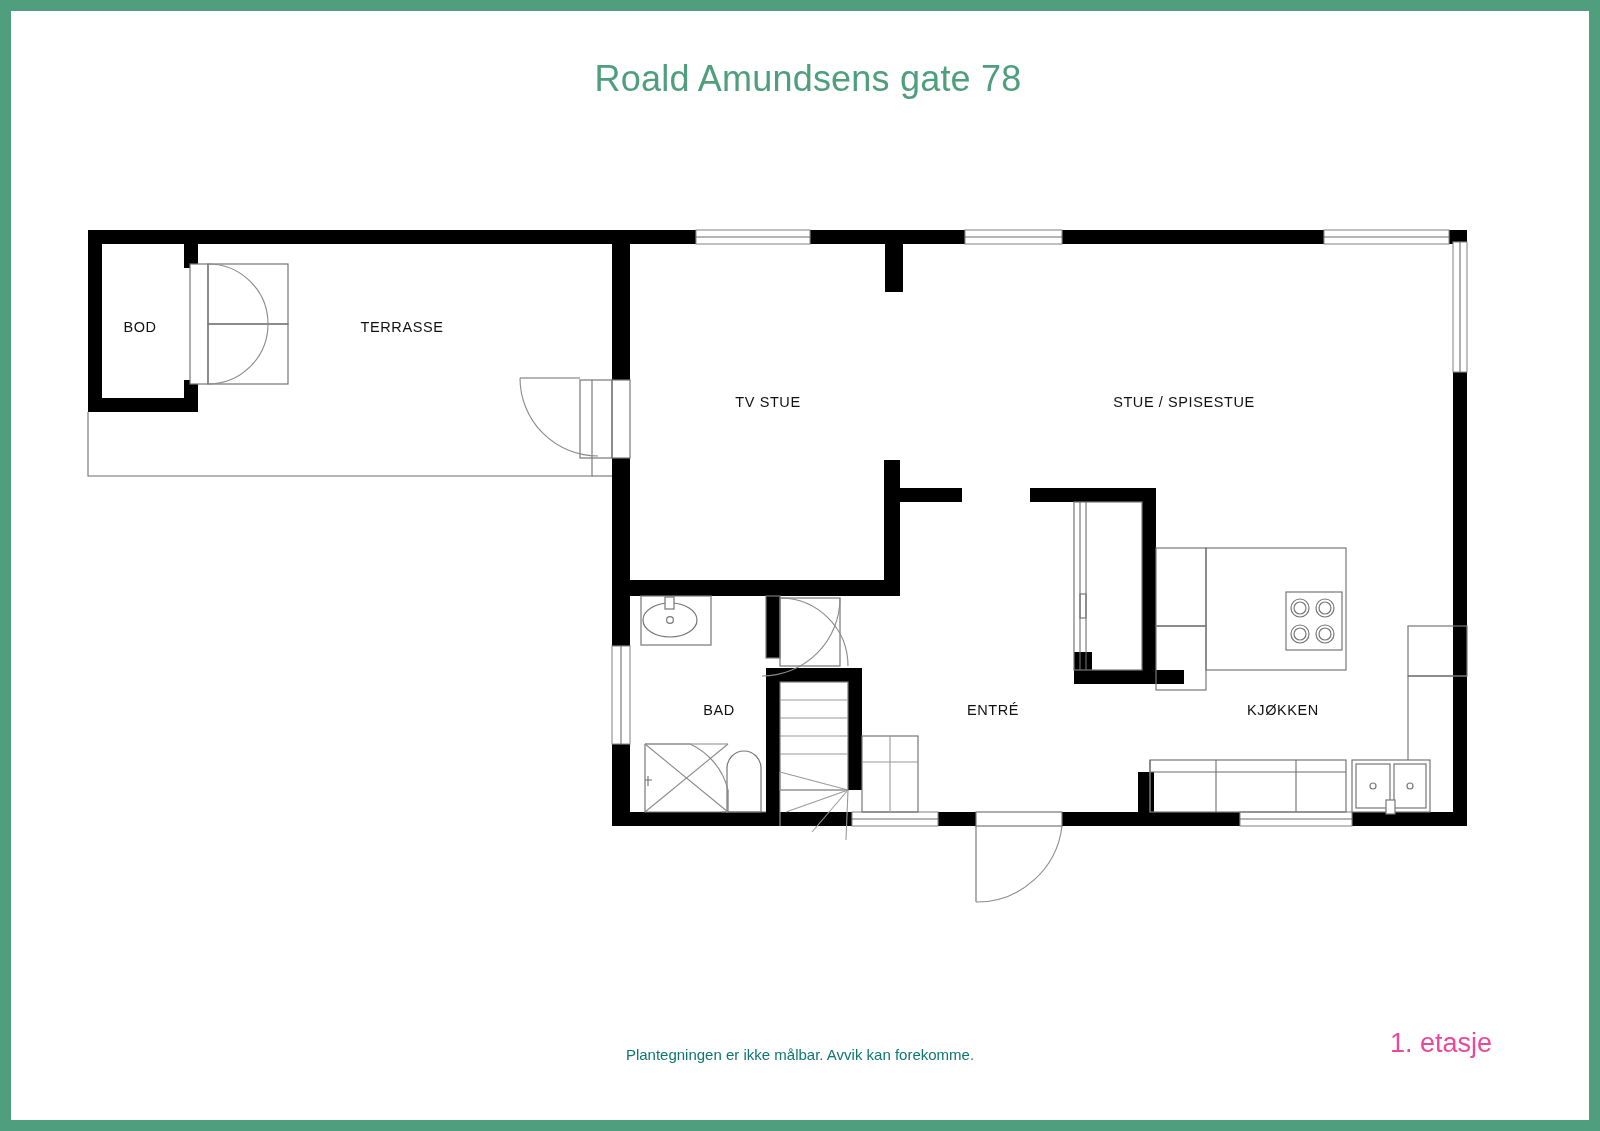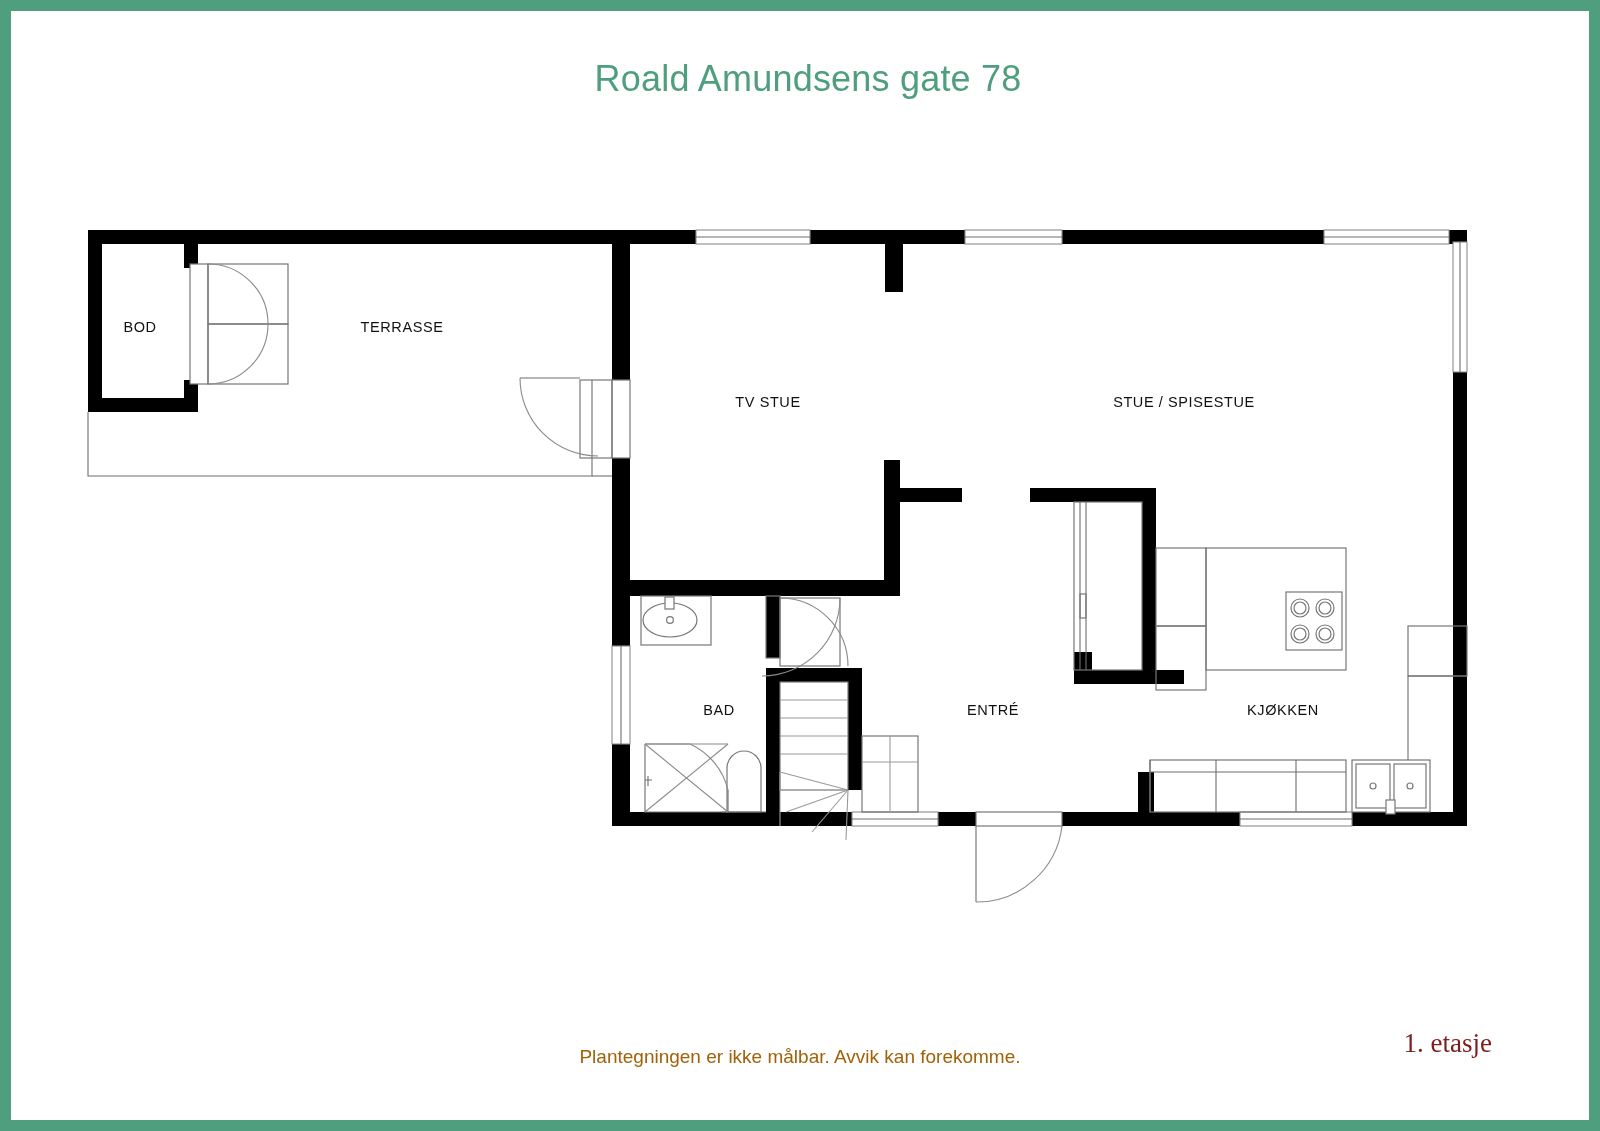--- a/index.html
+++ b/index.html
@@ -46,31 +46,31 @@
     font-weight: normal;
     letter-spacing: 0.2px;
     font-family: "Liberation Sans", sans-serif;
     margin-left: 16px;
   }
   #footnote {
     position: absolute;
     left: 0; right: 0;
     top: 1046px;
     text-align: center;
-    color: #a16207;
-    font-size: 19px;
+    color: #0f766e;
+    font-size: 15px;
     font-family: "Liberation Sans", sans-serif;
   }
   #floor-label {
     position: absolute;
     right: 108px;
     top: 1028px;
-    color: #7f1d1d;
+    color: #ec4899;
     font-size: 27px;
-    font-family: Liberation Serif, serif;
+    font-family: Liberation Sans, sans-serif;
   }
   #plan-wrap {
     position: absolute;
     left: 0; top: 0;
     width: 1600px; height: 1131px;
   }
   svg { display: block; }
   .room-label {
     font-family: "Liberation Sans", sans-serif;
     font-size: 14.5px;

